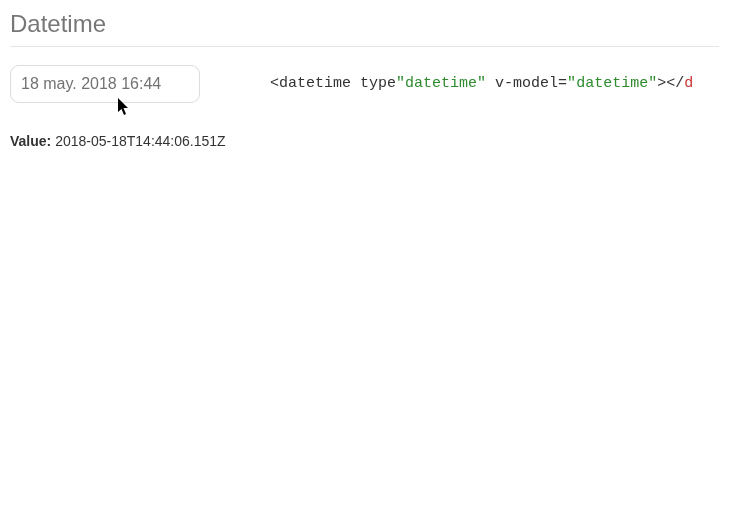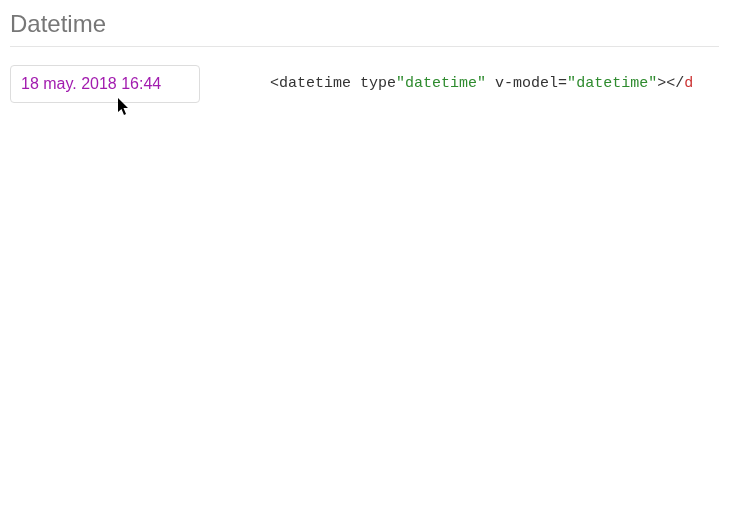--- a/index.html
+++ b/index.html
@@ -31,27 +31,27 @@
       width: 260px;
       flex-shrink: 0;
     }
     .right-col {
       flex: 1;
       padding-top: 8px;
     }
     .datetime-input {
       font-family: "Helvetica Neue", Helvetica, Arial, sans-serif;
       font-size: 16px;
-      color: #a21caf;
+      color: #737373;
       background: #ffffff;
       border: 1px solid #dddddd;
       padding: 9px 10px;
       width: 190px;
       outline: none;
-      border-radius: 4px;
+      border-radius: 9px;
     }
     .value-line {
       margin-top: 30px;
       font-size: 14px;
       color: #333333;
     }
     .value-label {
       font-weight: 700;
     }
     .code {
@@ -71,20 +71,24 @@
     }
   </style>
 </head>
 <body>
 
 <h2 class="heading">Datetime</h2>
 
 <div class="content-row">
   <div class="left-col">
     <input type="text" class="datetime-input" value="18 may. 2018 16:44" style="">
+    <div class="value-line">
+      <span class="value-label">Value:</span>
+      <span>2018-05-18T14:44:06.151Z</span>
+    </div>
   </div>
 
   <div class="right-col">
     <span class="code"><span class="tag">&lt;</span><span class="tag">datetime</span><span class="tag"> type</span><span class="str">"</span><span class="str">datetime</span><span class="str">"</span><span class="tag"> v-model=</span><span class="str">"</span><span class="str">datetime</span><span class="str">"</span><span class="tag">&gt;&lt;/</span><span class="red">d</span></span>
   </div>
 </div>
 
 <svg class="cursor" width="14" height="18" viewBox="0 0 14 18">
   <path d="M0 0 L0 14 L3.5 11 L6 17 L8 16 L5.5 10 L10 10 Z" fill="#000000"></path>
 </svg>

